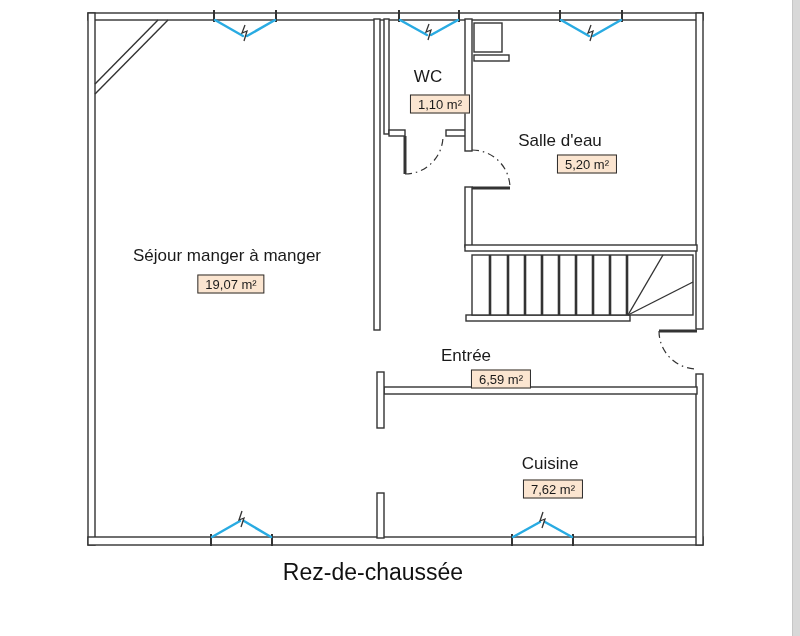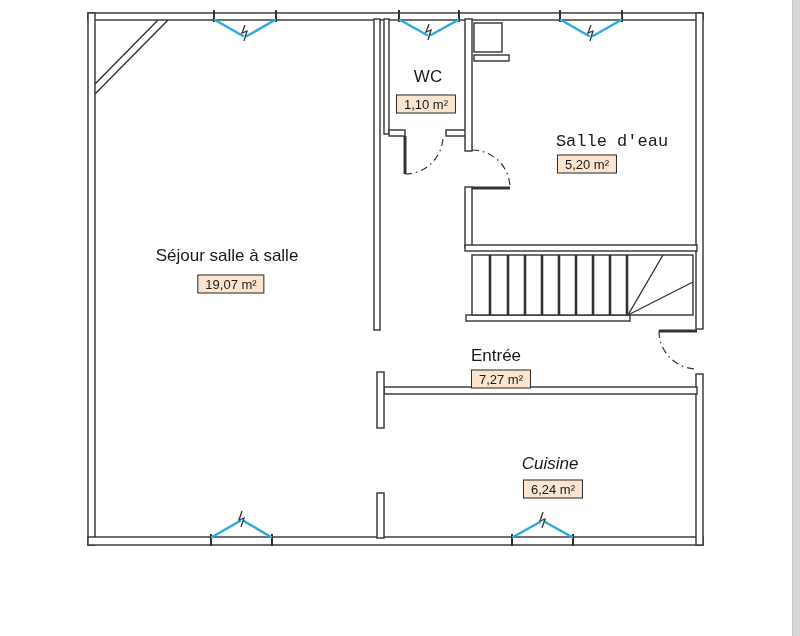--- a/index.html
+++ b/index.html
@@ -118,30 +118,31 @@
       <g>
         <line class="tick" x1="512" y1="534" x2="512" y2="546"></line>
         <line class="tick" x1="573" y1="534" x2="573" y2="546"></line>
         <line class="glass" x1="513" y1="537" x2="540" y2="522"></line>
         <line class="glass" x1="545" y1="522" x2="572" y2="537"></line>
         <polyline class="zig" points="543,512 540,521 545,519 542,528"></polyline>
       </g>
     </g>
   </svg>
 
-  <div class="room-label" style="left:227px;top:256px;">Séjour salle à salle</div>
+  <div class="room-label" style="left:227px;top:256px;">Séjour manger à manger</div>
   <div class="area-badge" style="left:231px;top:284px;">19,07 m²</div>
 
   <div class="room-label" style="left:428px;top:77px;">WC</div>
-  <div class="area-badge" style="left:426px;top:104px;">1,10 m²</div>
+  <div class="area-badge" style="left:440px;top:104px;">1,10 m²</div>
 
-  <div class="room-label" style="left:612px;top:141px;font-family:Liberation Mono, monospace;">Salle d'eau</div>
+  <div class="room-label" style="left:560px;top:141px;">Salle d'eau</div>
   <div class="area-badge" style="left:587px;top:164px;">5,20 m²</div>
 
-  <div class="room-label" style="left:496px;top:356px;">Entrée</div>
-  <div class="area-badge" style="left:501px;top:379px;">7,27 m²</div>
+  <div class="room-label" style="left:466px;top:356px;">Entrée</div>
+  <div class="area-badge" style="left:501px;top:379px;">6,59 m²</div>
 
-  <div class="room-label" style="left:550px;top:464px;font-style:italic;">Cuisine</div>
-  <div class="area-badge" style="left:553px;top:489px;">6,24 m²</div>
+  <div class="room-label" style="left:550px;top:464px;">Cuisine</div>
+  <div class="area-badge" style="left:553px;top:489px;">7,62 m²</div>
 
+  <div class="plan-title" style="left:373px;top:572px;">Rez-de-chaussée</div>
 
   <div class="edge-strip"></div>
 </div>
 
 </body></html>

